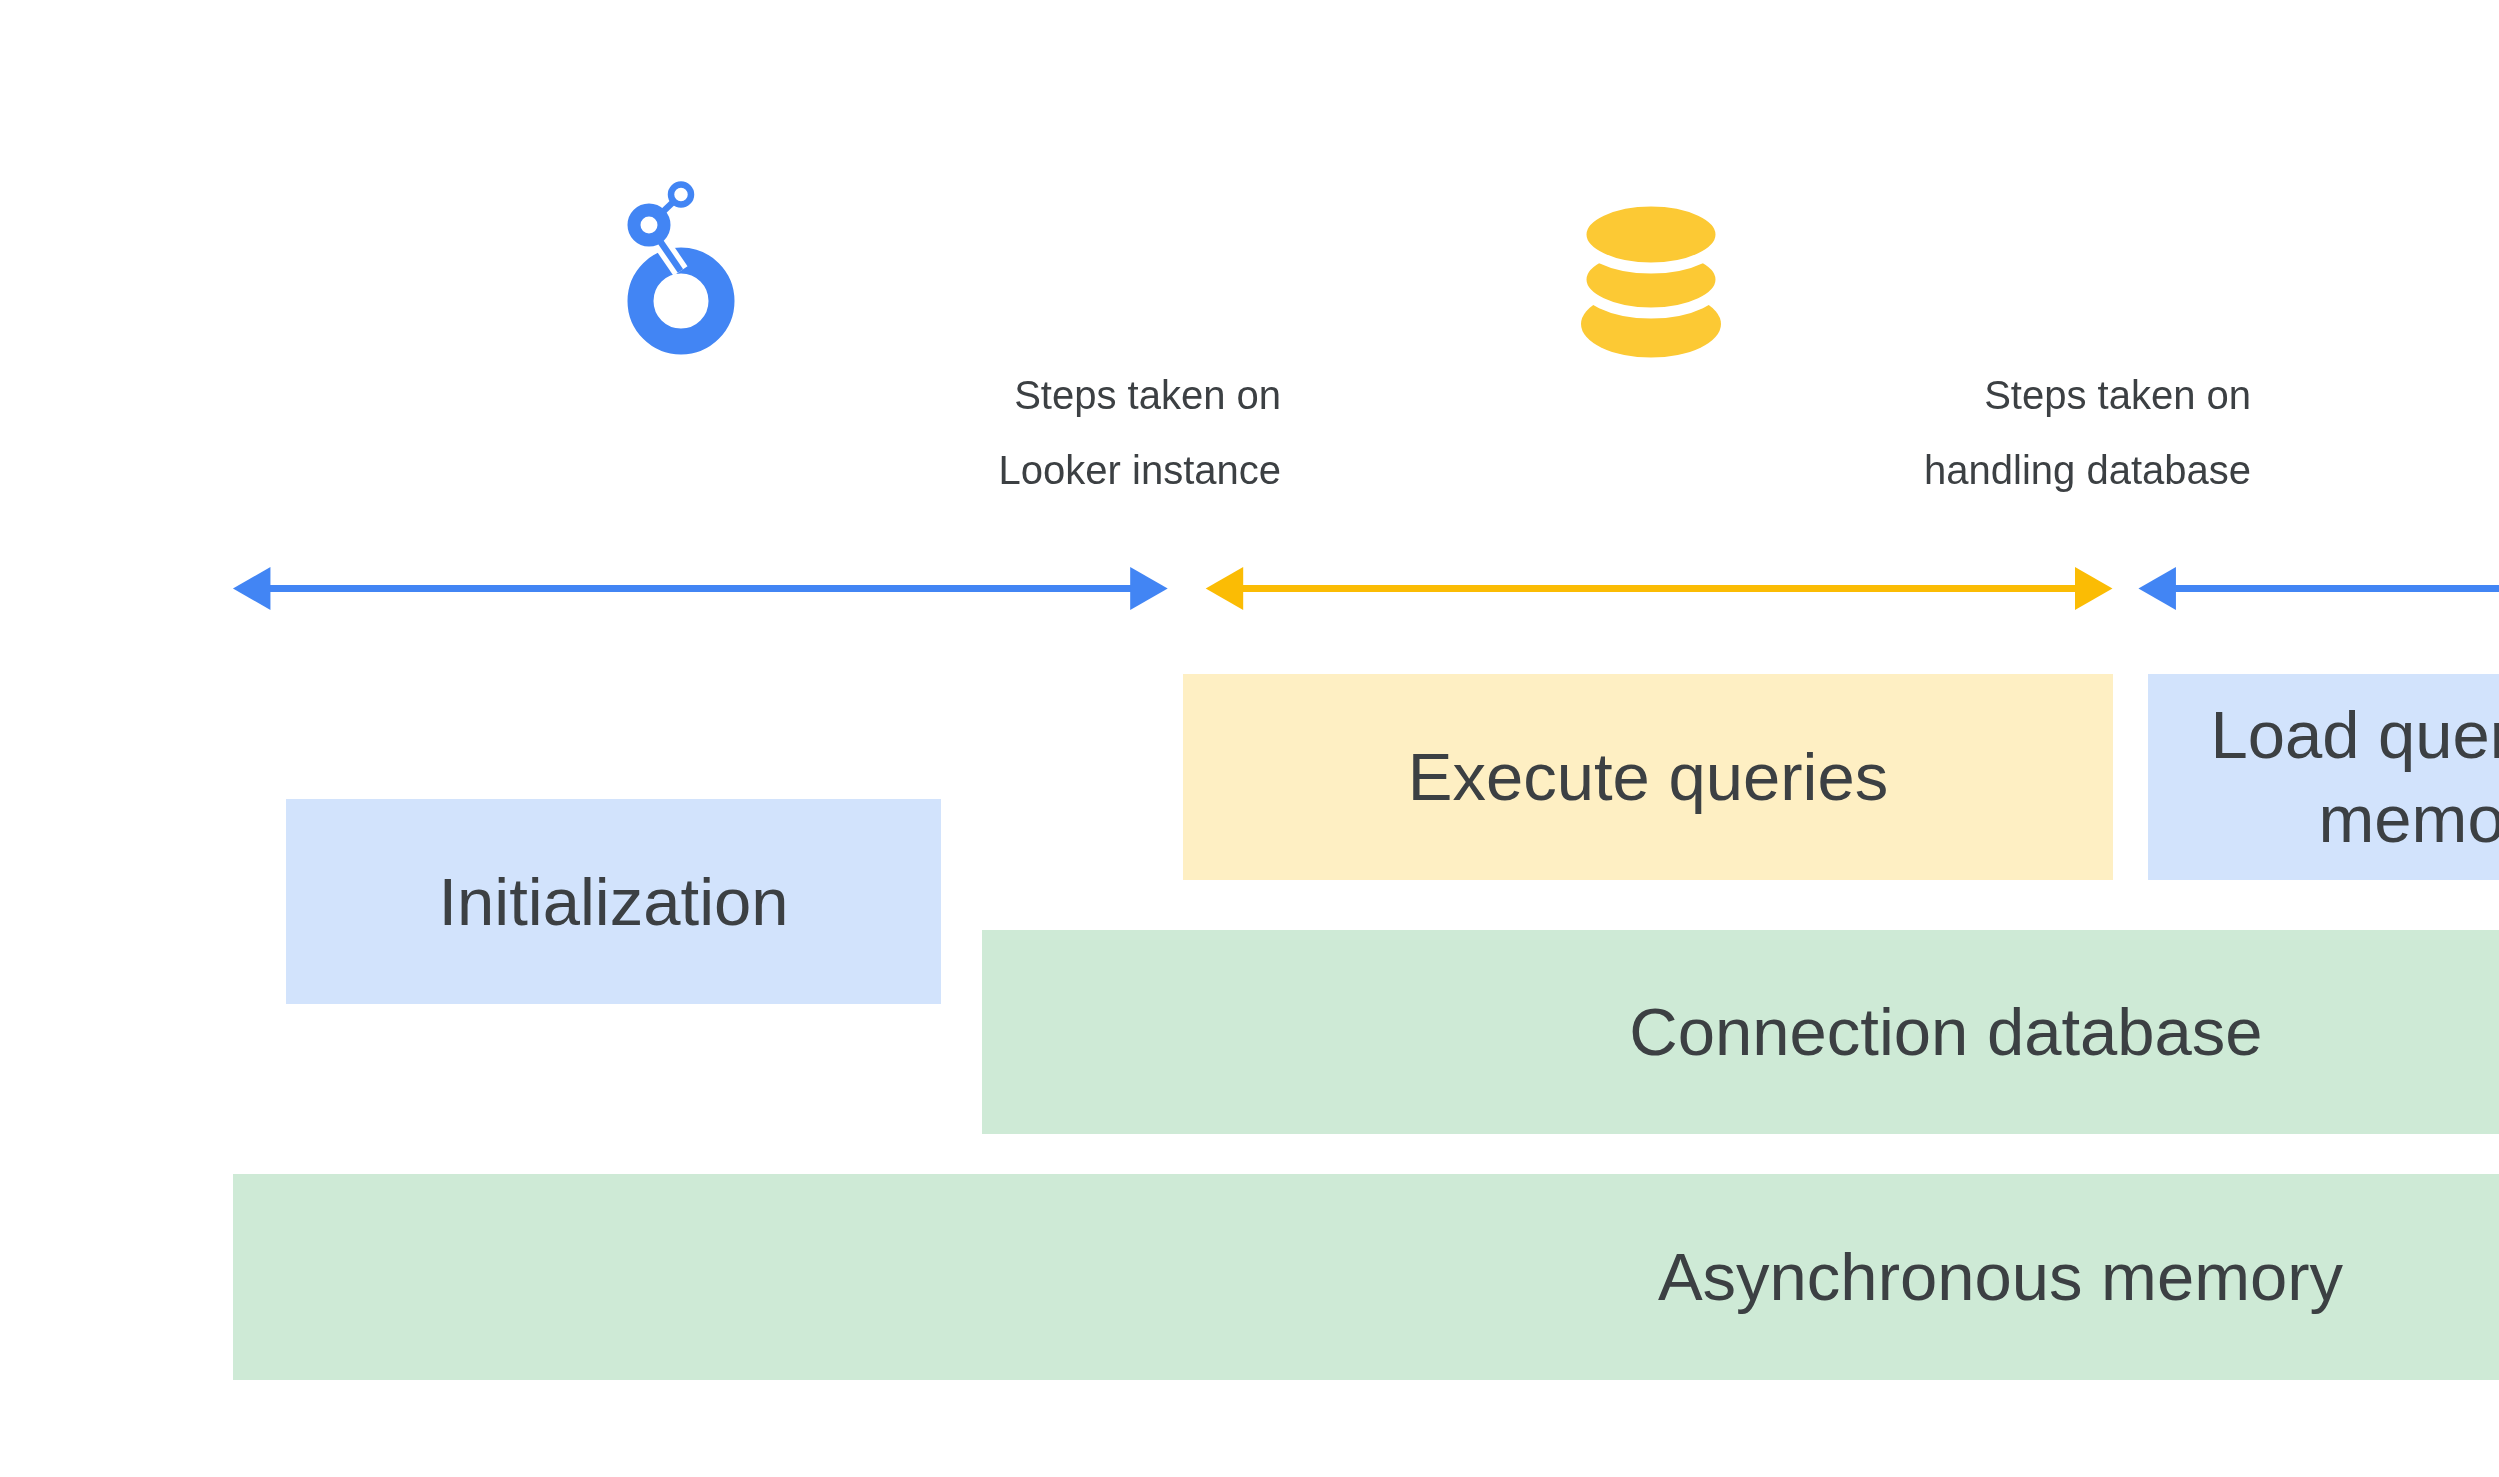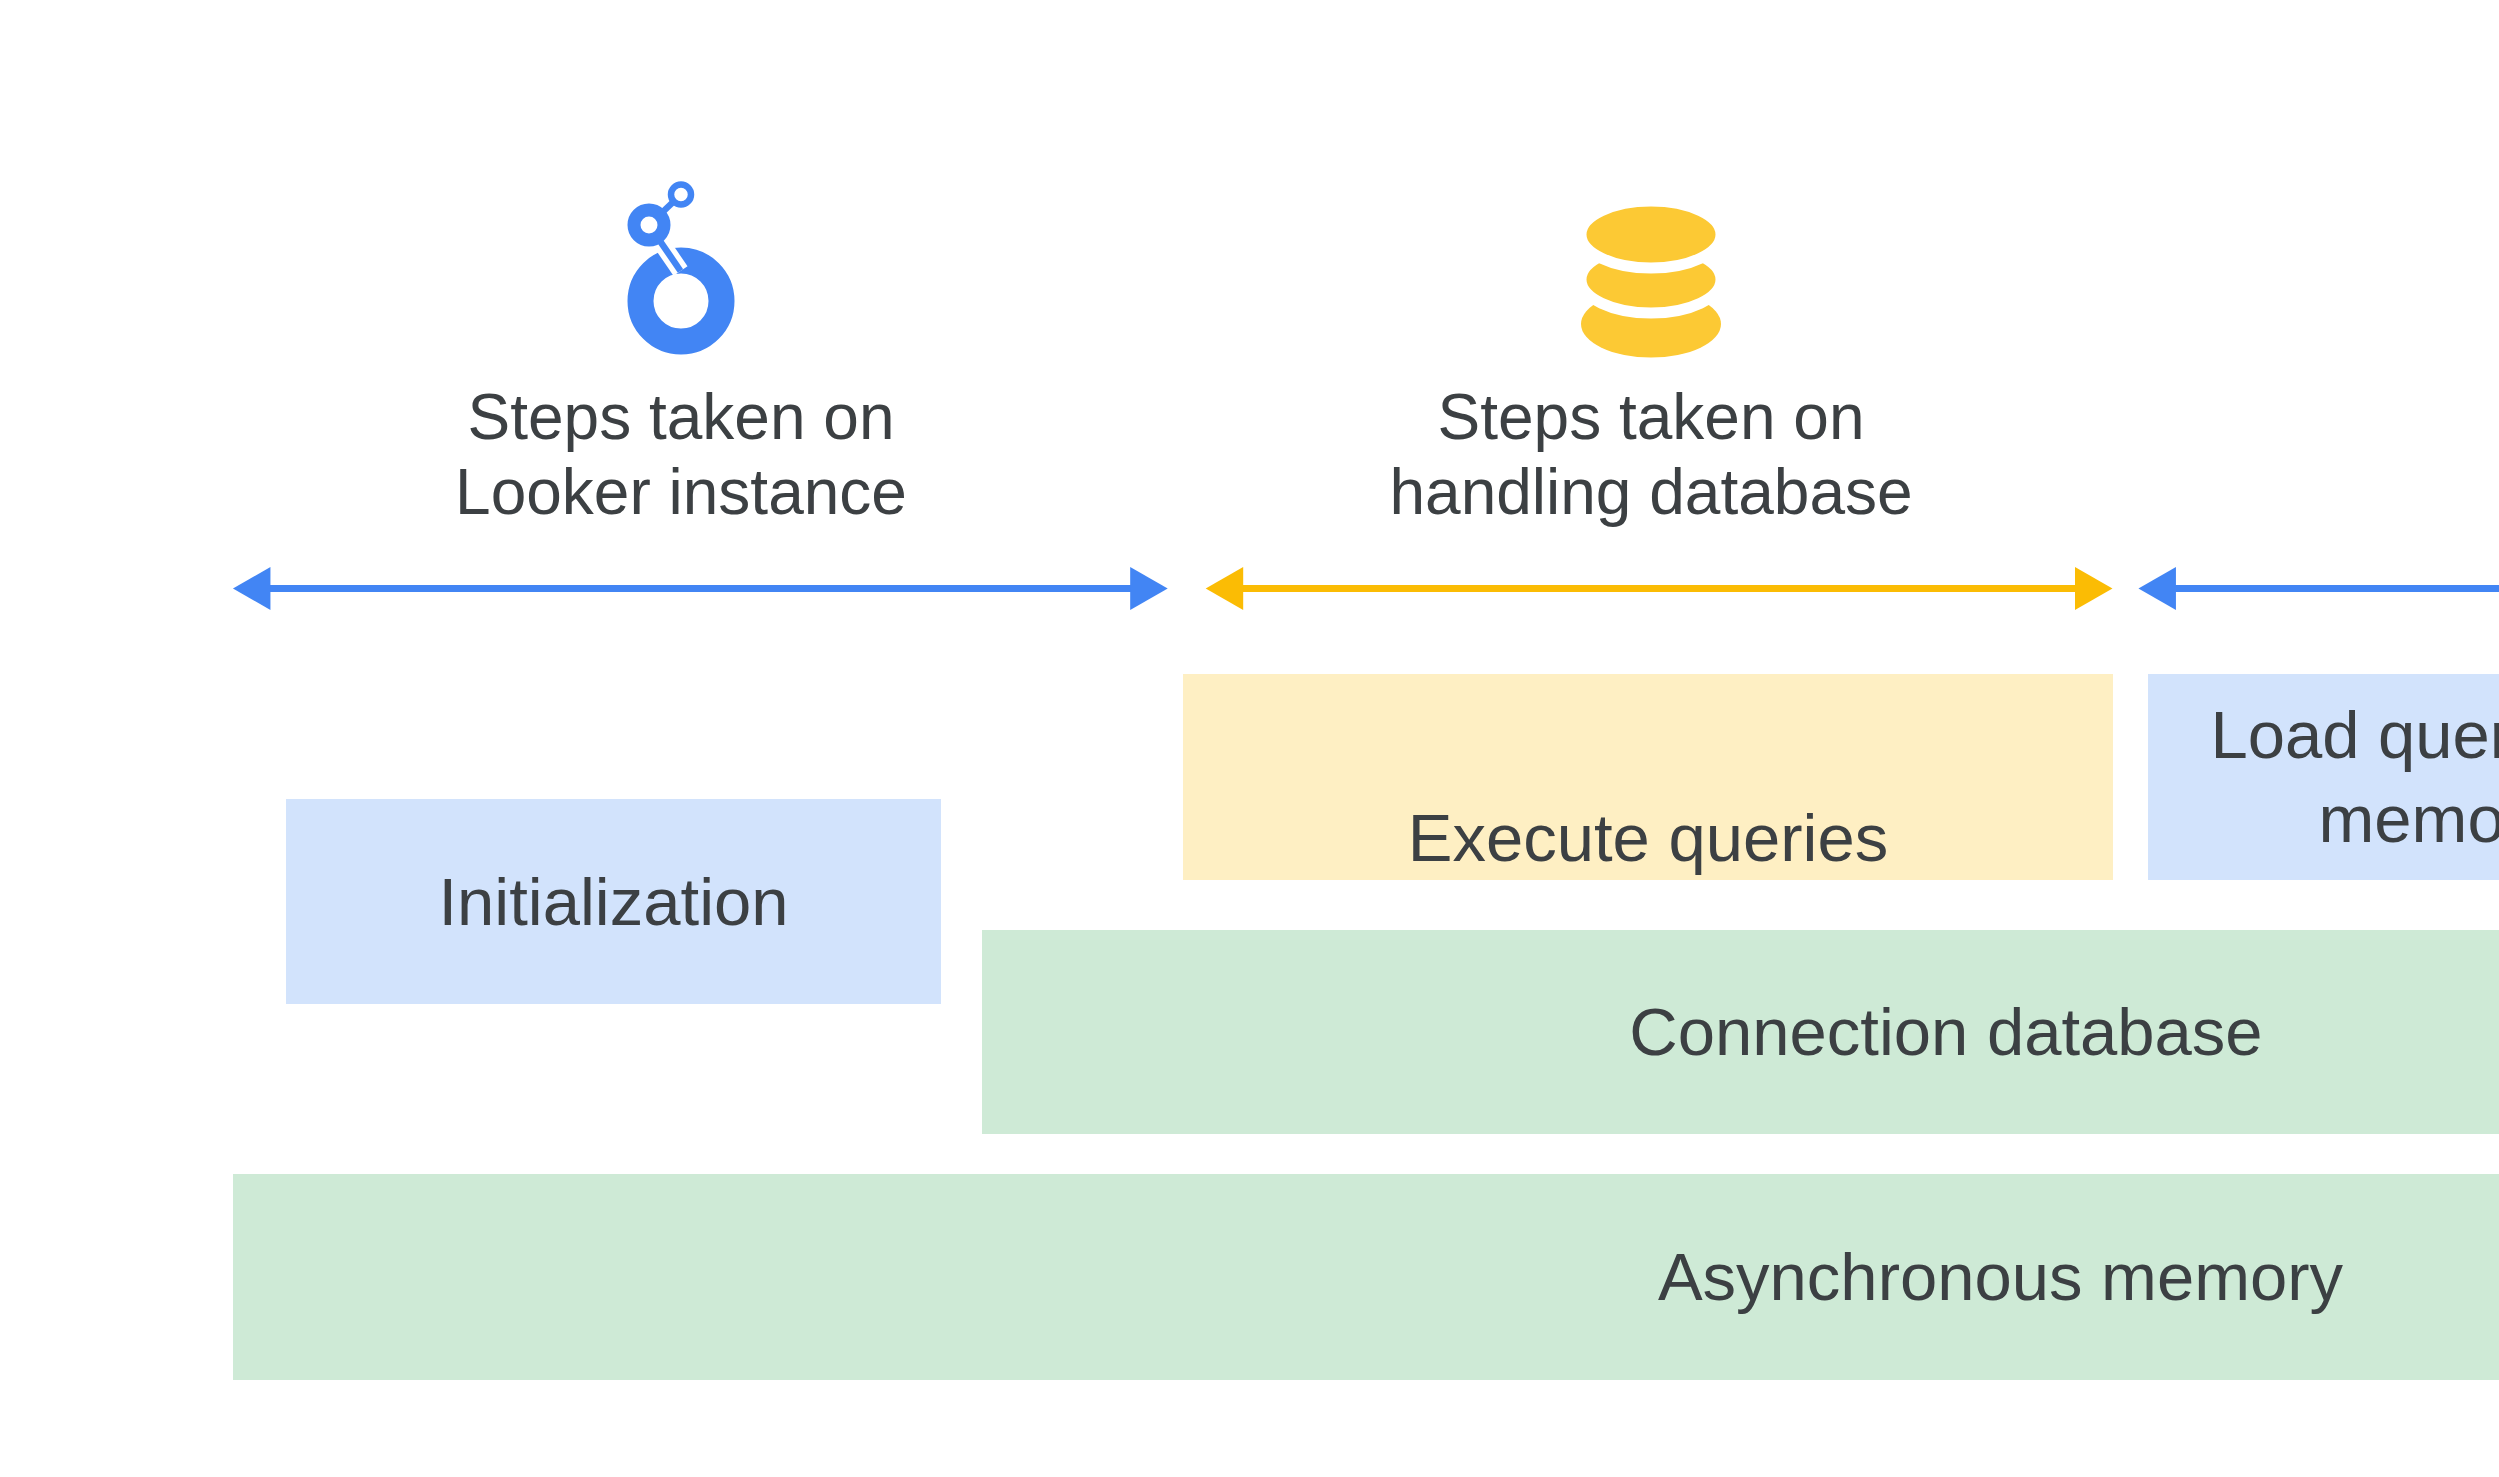--- a/index.html
+++ b/index.html
@@ -5,41 +5,41 @@
   html,body { margin:0; padding:0; background:#ffffff; }
   .canvas {
     position:relative; width:3999px; height:1478px; background:#ffffff;
     font-family:"Liberation Sans", sans-serif; color:#3C4043; overflow:hidden;
   }
   svg { display:block; overflow:visible; }
 
   
   .section-icon { position:absolute; }
   .section-title {
-    position:absolute; top:380px; width:1200px;
-    text-align:center; font-size:64px; line-height:75px; color:#3C4043;
+    position:absolute; top:358px; width:1200px;
+    text-align:right; font-size:40px; line-height:75px; color:#3C4043;
     white-space:nowrap;
   }
   .title-left   { left:81px;  }
   .title-middle { left:1051px; }
   .title-right  { left:2368px; }
 
   .icon-looker-left  { left:627px; top:181px; }
   .icon-database     { left:1581px; top:201px; }
 
   
   .arrows { position:absolute; left:0; top:560px; }
 
   
   .box {
     position:absolute; display:flex; align-items:center; justify-content:center;
     text-align:center; font-size:67px; line-height:84px; color:#3C4043;
   }
   .box-blue   { background:#D2E3FC; }
-  .box-yellow { background:#FEEFC3;align-items:flex-end; }
+  .box-yellow { background:#FEEFC3; }
   .box-green  { background:#CEEAD6; }
 
   .box-initialization      { left:286px;  top:799px; width:655px; height:205px; }
   .box-execute-queries     { left:1183px; top:674px; width:930px; height:206px; }
   .box-load-queries        { left:2148px; top:674px; width:583px; height:206px; padding:0 20px; box-sizing:border-box; }
   .box-connection-handling { left:982px; top:930px; width:1928px; height:204px; }
   .box-async-worker        { left:233px;  top:1174px; width:3535px; height:206px; }
 </style>
 </head>
 <body>

